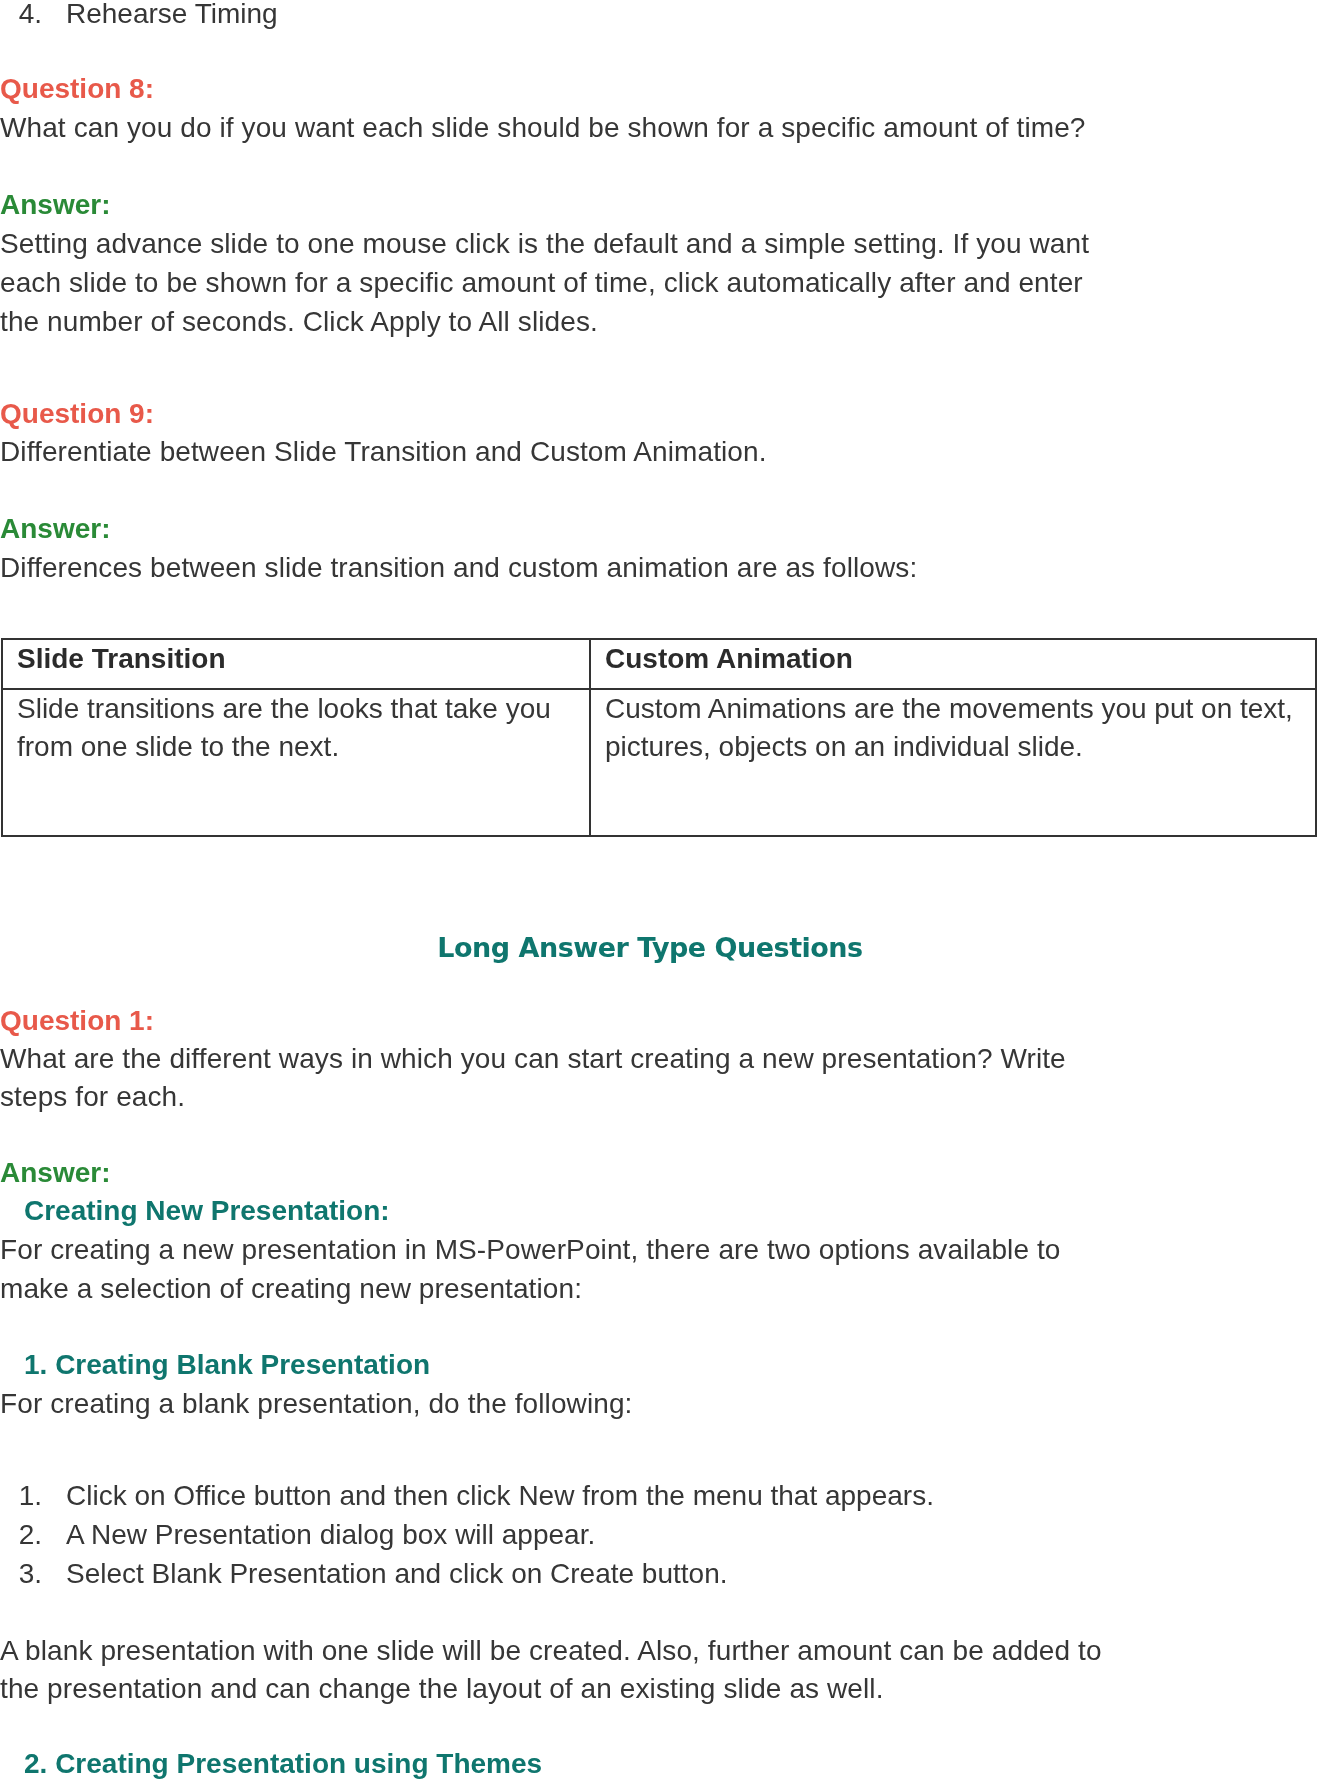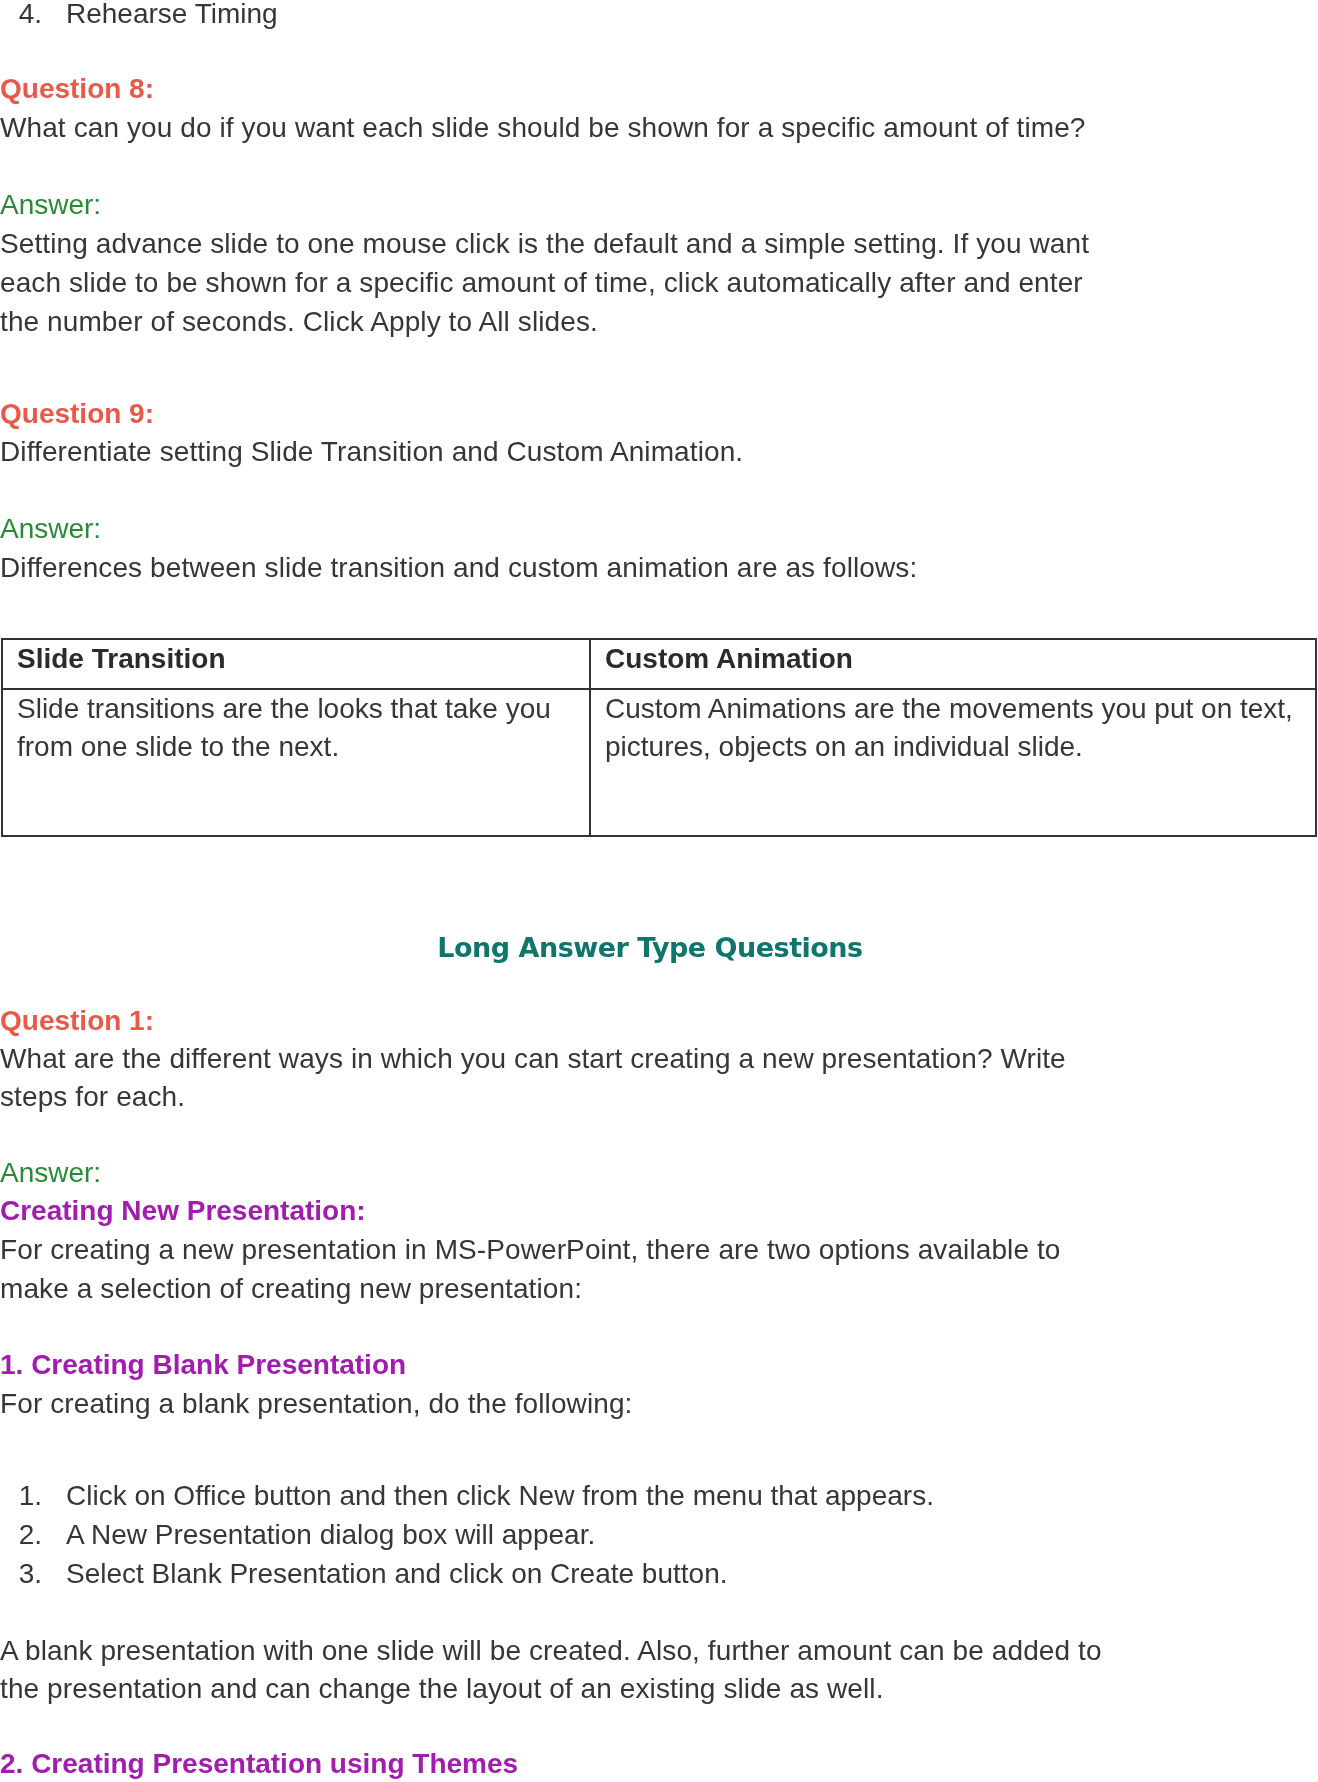--- a/index.html
+++ b/index.html
@@ -3,22 +3,22 @@
 <meta charset="utf-8">
 <style>
   html, body { margin: 0; padding: 0; background: #ffffff; }
   body {
     width: 1318px; height: 1782px; position: relative; overflow: hidden;
     font-family: "Liberation Sans", sans-serif; color: #333333;
   }
   .abs { position: absolute; left: 0; white-space: nowrap; }
   .txt { font-size: 28px; line-height: 39px; color: #363636; letter-spacing: 0.1px; }
   .q-label { font-size: 28px; font-weight: bold; color: #e8594a; line-height: 39px; }
-  .a-label { font-size: 28px; font-weight: normal; color: #2a8a37; line-height: 39px; }
-  .bold { font-size: 28px; font-weight: bold; color: #a21caf; line-height: 39px; }
+  .a-label { font-size: 28px; font-weight: bold; color: #2a8a37; line-height: 39px; }
+  .bold { font-size: 28px; font-weight: bold; color: #0f766e; line-height: 39px; margin-left: 24px; }
   .list-item { font-size: 28px; line-height: 39px; color: #363636; }
   .list-item .num { display: inline-block; width: 42px; text-align: right; margin-right: 24px; }
   .section-heading {
     position: absolute; left: 0; width: 1300px; text-align: center;
     font-family: "DejaVu Sans", sans-serif; font-size: 27px; font-weight: bold; color: #0f766e;
     letter-spacing: -0.5px;
   }
   table.cmp {
     position: absolute; left: 1px; top: 638px; width: 1316px;
     border-collapse: collapse; font-size: 28px; color: #363636;
@@ -38,21 +38,21 @@
 </div>
 
 <div class="abs q-label" style="top:69px;">Question 8:</div>
 <div class="abs txt" style="top:108px;">What can you do if you want each slide should be shown for a specific amount of time?</div>
 <div class="abs a-label" style="top:185px;">Answer:</div>
 <div class="abs txt" style="top:224px;">Setting advance slide to one mouse click is the default and a simple setting. If you want</div>
 <div class="abs txt" style="top:263px;">each slide to be shown for a specific amount of time, click automatically after and enter</div>
 <div class="abs txt" style="top:302px;">the number of seconds. Click Apply to All slides.</div>
 
 <div class="abs q-label" style="top:394px;">Question 9:</div>
-<div class="abs txt" style="top:432px;">Differentiate setting Slide Transition and Custom Animation.</div>
+<div class="abs txt" style="top:432px;">Differentiate between Slide Transition and Custom Animation.</div>
 <div class="abs a-label" style="top:509px;">Answer:</div>
 <div class="abs txt" style="top:548px;">Differences between slide transition and custom animation are as follows:</div>
 
 <table class="cmp">
   <thead>
     <tr>
       <th class="c1">Slide Transition</th>
       <th>Custom Animation</th>
     </tr>
   </thead>

